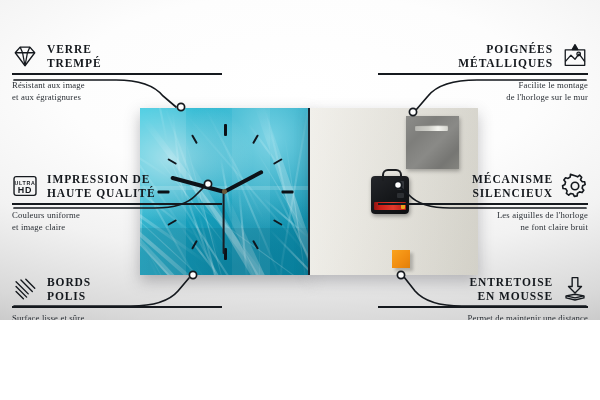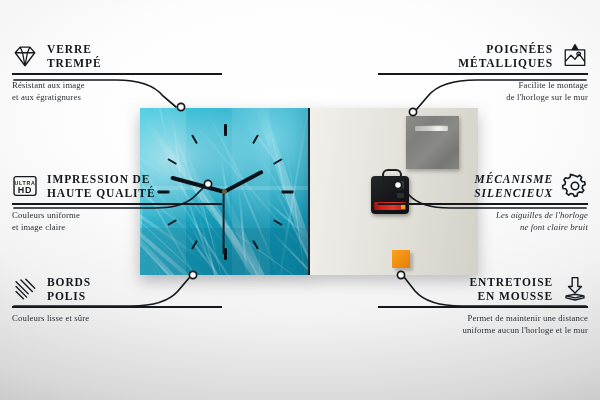--- a/index.html
+++ b/index.html
@@ -2,21 +2,21 @@
 <html><head>
 <meta charset="utf-8">
 <style>
   html,body{margin:0;padding:0;}
   body{
     width:600px;height:400px;overflow:hidden;
     font-family:"Liberation Serif", serif;
     background:#ffffff;
   }
   #stage{
-    position:relative;width:600px;height:400px;overflow:hidden;
+    position:relative;width:600px;height:320px;overflow:hidden;
     background:
       radial-gradient(ellipse 130% 100% at 50% 28%, #ffffff 0%, #fdfdfd 30%, #f2f2f2 52%, #d8d8d8 74%, #b4b4b4 95%, #a9a9a9 100%);
   }
   .blue-panel{
     position:absolute;left:140px;top:108px;width:168px;height:167px;
     overflow:hidden;
     border-right:3px solid #17202a;
     box-shadow:0 6px 14px rgba(60,60,70,.35);
   }
   .blue-art{position:absolute;inset:0;background:#12a6c4;}
@@ -258,42 +258,42 @@
     <div class="ctitle">
       <span class="icon">
         <svg viewBox="0 0 32 32" width="26" height="26" fill="none" stroke="#15191e" stroke-width="1.7" stroke-linecap="round">
           <path d="M5,7 L20,22 M5,13 L18,26 M5,19 L14,28 M11,5 L25,19 M17,4 L28,15"></path>
         </svg>
       </span>
       <span class="txt">BORDS
 POLIS</span>
     </div>
     <div class="rule"></div>
-    <div class="csub">Couleurs lisse et sûre</div>
+    <div class="csub">Surface lisse et sûre</div>
   </div>
 
   <div class="callout right" style="top:42px;">
     <div class="ctitle">
       <span class="icon">
         <svg viewBox="0 0 32 32" width="26" height="26" fill="none" stroke="#15191e" stroke-width="1.6" stroke-linejoin="round">
           <path d="M16,2 L12.5,8 L19.5,8 Z" fill="#15191e"></path>
           <rect x="4" y="8.5" width="24" height="19"></rect>
           <path d="M4,23 L11,15 L16,20 L21,13.5 L28,23"></path>
           <circle cx="20.5" cy="13.5" r="2.2"></circle>
         </svg>
       </span>
       <span class="txt">POIGNÉES
 MÉTALLIQUES</span>
     </div>
     <div class="rule"></div>
     <div class="csub">Facilite le montage
 de l'horloge sur le mur</div>
   </div>
 
-  <div class="callout right" style="top:172px;font-style:italic;">
+  <div class="callout right" style="top:172px;">
     <div class="ctitle">
       <span class="icon">
         <svg viewBox="0 0 32 32" width="26" height="26" fill="none" stroke="#15191e" stroke-width="2" stroke-linejoin="round">
           <path d="M16,3.5 l3.2,1.2 2.6,-2 2.4,2.6 -1.4,2.9 1.9,2.4 3.2,0.2 0.6,3.5 -3,1.4 -0.7,3 2,2.5 -2.1,2.9 -3.1,-0.9 -2.6,1.8 -0.3,3.2 -3.5,0.6 -1.4,-2.9 -3,-0.7 -2.5,2 -2.9,-2.1 0.9,-3.1 -1.8,-2.6 -3.2,-0.3 -0.6,-3.5 2.9,-1.4 0.7,-3 -2,-2.5 2.1,-2.9 3.1,0.9 2.6,-1.8 0.3,-3.2 z"></path>
           <circle cx="16" cy="16" r="4.6"></circle>
         </svg>
       </span>
       <span class="txt">MÉCANISME
 SILENCIEUX</span>
     </div>

